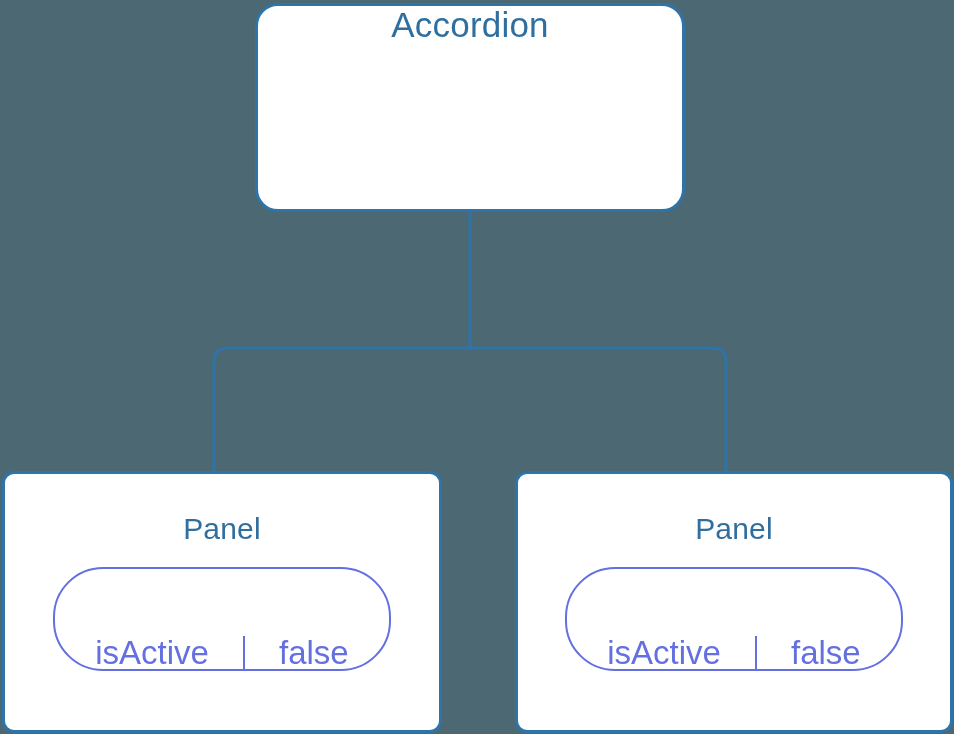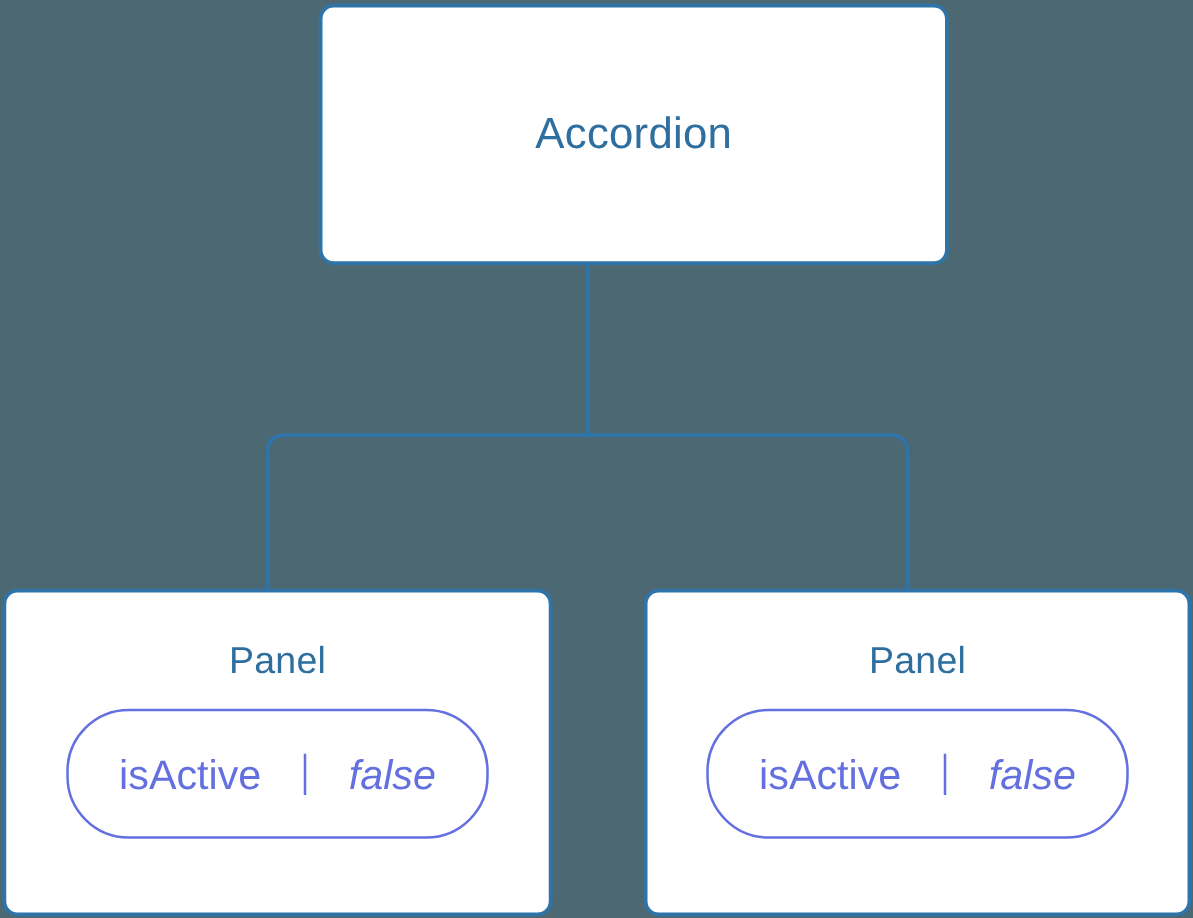--- a/index.html
+++ b/index.html
@@ -37,23 +37,24 @@
     border: 3px solid #2f74a8;
     border-radius: 12px;
     display: flex;
     flex-direction: column;
     align-items: center;
     z-index: 2;
   }
   .node-root {
     left: 255px;
     top: 3px;
-    width: 504px;
+    width: 430px;
     height: 209px;
-    justify-content: center;
+    justify-content: flex-start;
+    border-radius: 23px;
   }
   .node-child-left {
     left: 2px;
     top: 471px;
     width: 440px;
     height: 262px;
     padding-top: 38px;
   }
   .node-child-right {
     left: 515px;
@@ -73,21 +74,21 @@
   }
   .node-child-left .node-title,
   .node-child-right .node-title {
     font-size: 30px;
   }
 
   
   .state-pill {
     margin-top: 22px;
     display: flex;
-    align-items: center;
+    align-items: flex-end;
     height: 100px;
     border: 2px solid #6470e0;
     border-radius: 50px;
     background: transparent;
     overflow: hidden;
   }
   .state-key,
   .state-value {
     display: flex;
     align-items: center;
@@ -96,21 +97,20 @@
     font-size: 33px;
     line-height: 1;
     white-space: nowrap;
   }
   .state-key {
     padding: 0 34px 0 40px;
     border-right: 2px solid #6470e0;
   }
   .state-value {
     padding: 0 40px 0 34px;
-    font-style: italic;
   }
 </style>
 </head>
 <body>
 
 <div id="canvas">
 
   <svg id="edges" viewBox="0 0 954 734" width="954" height="734" xmlns="http://www.w3.org/2000/svg">
 
     <path d="M 470 211 L 470 348" fill="none" stroke="#2f74a8" stroke-width="3" stroke-linecap="butt"></path>

